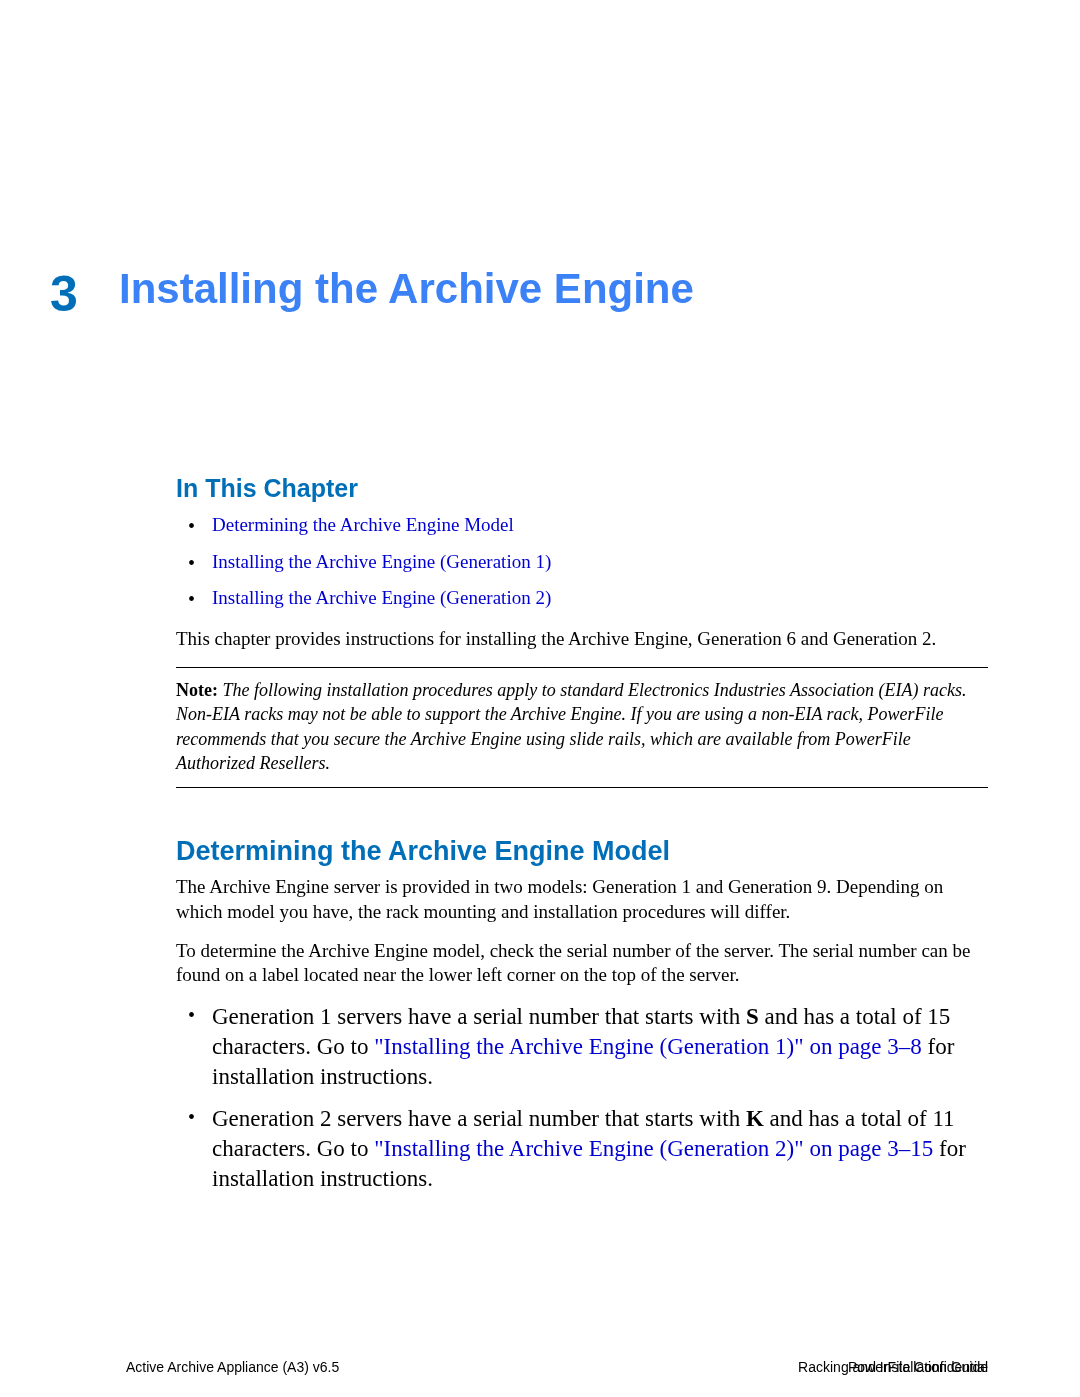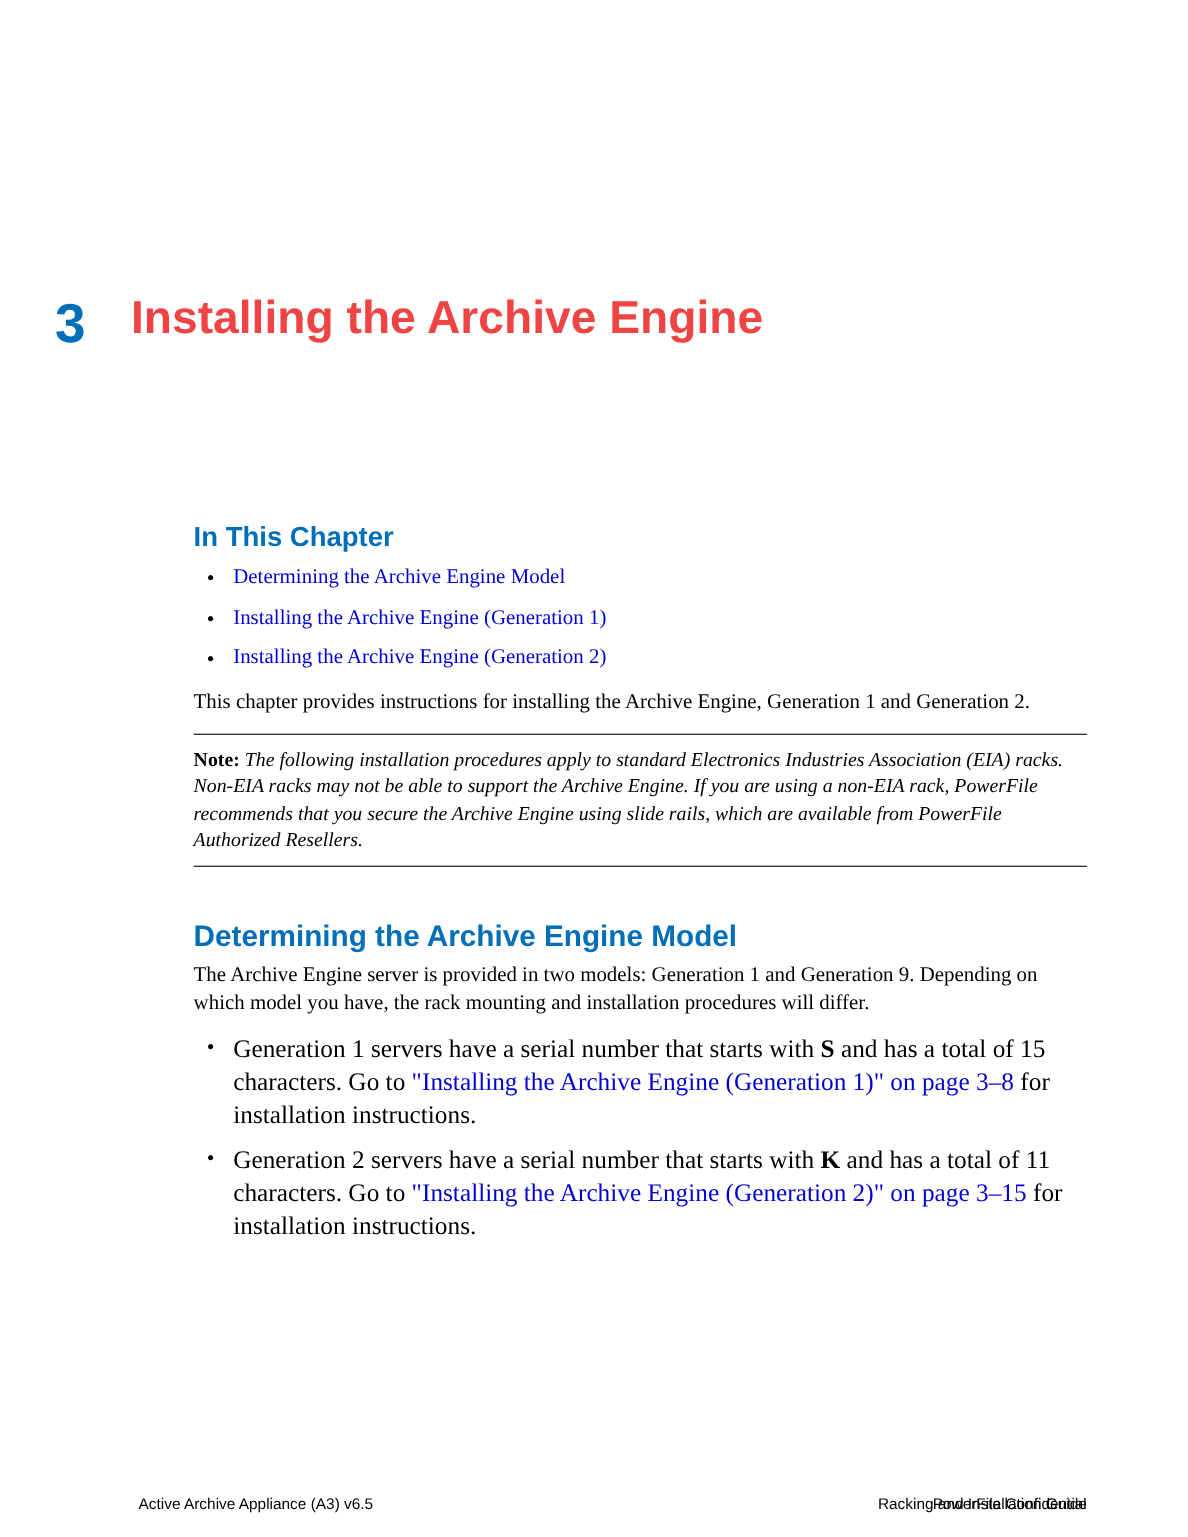--- a/index.html
+++ b/index.html
@@ -19,21 +19,21 @@
       font-weight: bold;
       color: #006FB8;
       font-family: Arial, Helvetica, sans-serif;
     }
     .chapter-title {
       position: absolute;
       top: 265px;
       left: 119px;
       font-size: 42px;
       font-weight: bold;
-      color: #ef4444;
+      color: #3b82f6;
       font-family: Arial, Helvetica, sans-serif;
     }
     .section-heading {
       color: #006FB8;
       font-family: Arial, Helvetica, sans-serif;
       font-weight: bold;
       font-size: 25px;
       margin-bottom: 12px;
     }
     .section-heading-large {
@@ -143,32 +143,33 @@
 <div class="content">
 
   <div class="in-this-chapter section-heading">In This Chapter</div>
 
   <ul class="link-list">
     <li><span class="link-text">Determining the Archive Engine Model</span></li>
     <li><span class="link-text">Installing the Archive Engine (Generation 1)</span></li>
     <li><span class="link-text">Installing the Archive Engine (Generation 2)</span></li>
   </ul>
 
-  <p class="body-text">This chapter provides instructions for installing the Archive Engine, Generation 1 and Generation 2.</p>
+  <p class="body-text">This chapter provides instructions for installing the Archive Engine, Generation 6 and Generation 2.</p>
 
   <div class="note-block">
     <p class="note-text">
       <span class="note-bold">Note:</span>
       <span>The following installation procedures apply to standard Electronics Industries Association (EIA) racks. Non-EIA racks may not be able to support the Archive Engine. If you are using a non-EIA rack, PowerFile recommends that you secure the Archive Engine using slide rails, which are available from PowerFile Authorized Resellers.</span>
     </p>
   </div>
 
   <div class="section-determining section-heading-large">Determining the Archive Engine Model</div>
 
   <p class="body-text">The Archive Engine server is provided in two models: Generation 1 and Generation 9. Depending on which model you have, the rack mounting and installation procedures will differ.</p>
+  <p class="body-text">To determine the Archive Engine model, check the serial number of the server. The serial number can be found on a label located near the lower left corner on the top of the server.</p>
 
   <ul class="body-list">
     <li>
       <span>Generation 1 servers have a serial number that starts with </span><span class="bold">S</span><span> and has a total of 15 characters. Go to </span><span class="inline-link">"Installing the Archive Engine (Generation 1)" on page 3–8</span><span> for installation instructions.</span>
     </li>
     <li>
       <span>Generation 2 servers have a serial number that starts with </span><span class="bold">K</span><span> and has a total of 11 characters. Go to </span><span class="inline-link">"Installing the Archive Engine (Generation 2)" on page 3–15</span><span> for installation instructions.</span>
     </li>
   </ul>
 

